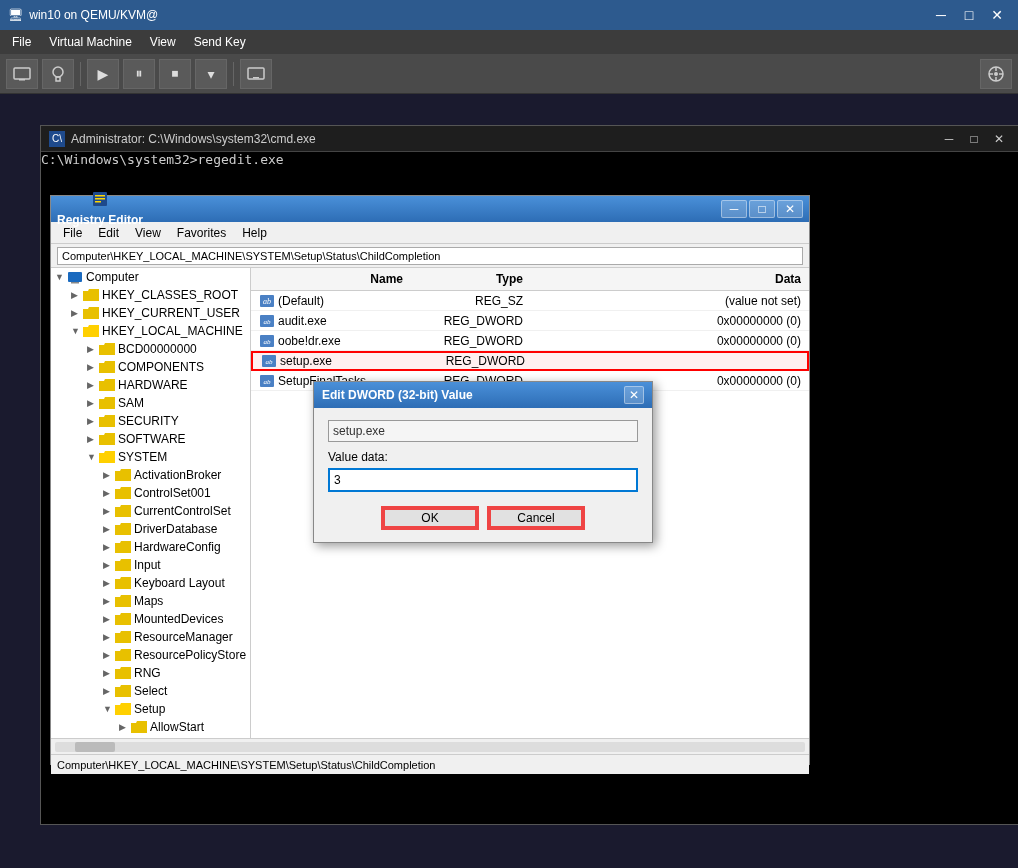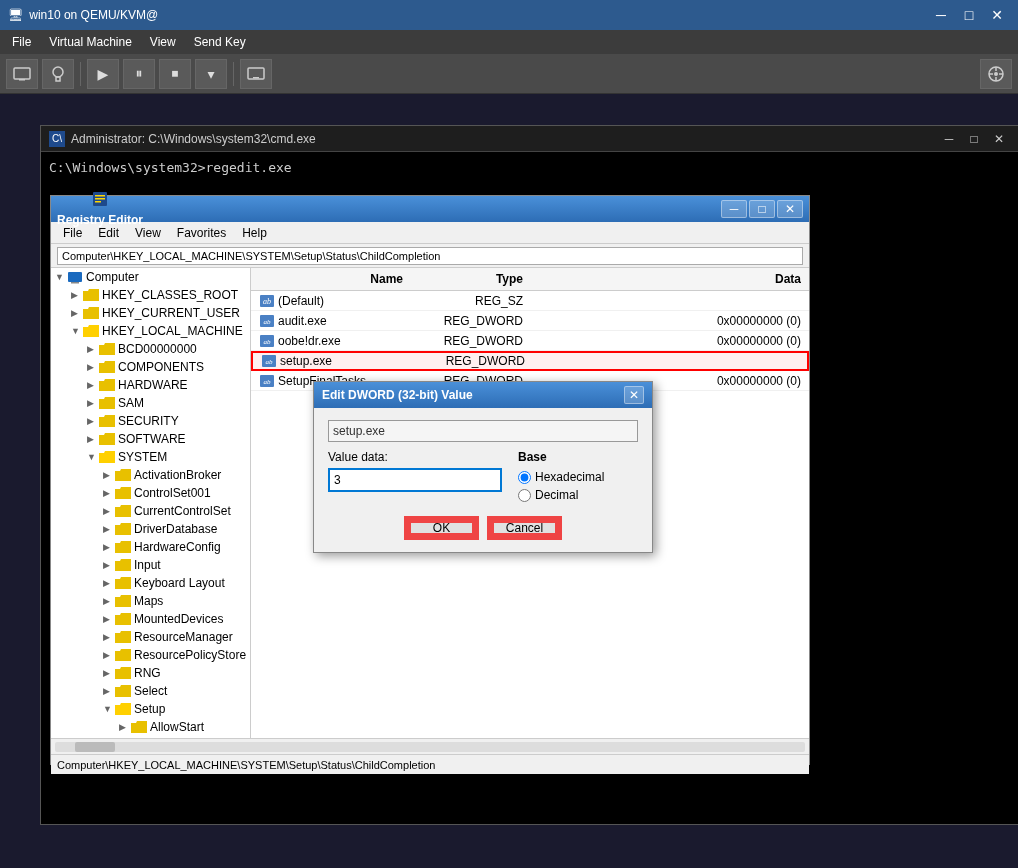--- a/index.html
+++ b/index.html
@@ -72,21 +72,21 @@
       display: flex;
       align-items: center;
       padding: 0 8px;
       justify-content: space-between;
       border-bottom: 1px solid #444;
     }
     .cmd-titlebar-left { display: flex; align-items: center; gap: 6px; color: #ccc; font-size: 12px; }
     .cmd-icon { width: 16px; height: 16px; background: #1e4a8c; display: inline-block; font-size: 10px; color: white; text-align: center; line-height: 16px; }
     .cmd-controls { display: flex; gap: 1px; }
     .cmd-btn { width: 24px; height: 20px; background: transparent; border: none; color: #ccc; cursor: pointer; font-size: 12px; display: flex; align-items: center; justify-content: center; }
-    .cmd-content { background: #000; color: #ccc; padding: 8px; font-family: 'Consolas', monospace; font-size: 13px; }
+    .cmd-content { background: #000; color: #ccc; font-family: 'Consolas', monospace; font-size: 13px; }
 
     
     .regedit-window {
       position: absolute;
       top: 195px;
       left: 50px;
       width: 760px;
       height: 570px;
       background: #f0f0f0;
       border: 1px solid #888;
@@ -247,21 +247,21 @@
       padding: 0 4px; font-size: 12px; font-family: 'Segoe UI', sans-serif;
       outline: none;
     }
     .base-label { font-size: 12px; margin-bottom: 6px; font-weight: 600; }
     .radio-group { display: flex; flex-direction: column; gap: 4px; }
     .radio-item { display: flex; align-items: center; gap: 4px; font-size: 12px; cursor: pointer; }
     .radio-item input[type=radio] { cursor: pointer; }
 
     .dialog-buttons { display: flex; justify-content: center; gap: 8px; margin-top: 14px; }
     .dialog-btn {
-      width: 75px; height: 24px; background: #e1e1e1; border: 7px solid #ef4444;
+      width: 98px; height: 24px; background: #e1e1e1; border: 4px solid #ef4444;
       font-size: 12px; cursor: pointer; display: flex; align-items: center; justify-content: center;
     }
     .dialog-btn.primary { background: #e1e1e1; }
 
     
     .regedit-tree::-webkit-scrollbar, .regedit-values::-webkit-scrollbar { width: 8px; height: 8px; }
     .regedit-tree::-webkit-scrollbar-track, .regedit-values::-webkit-scrollbar-track { background: #f0f0f0; }
     .regedit-tree::-webkit-scrollbar-thumb, .regedit-values::-webkit-scrollbar-thumb { background: #bbb; border-radius: 4px; }
 
     .regedit-hscroll {
@@ -608,20 +608,21 @@
 
       <div class="value-row">
         <div class="value-cell col-name" style="display:flex;align-items:center;gap:3px;">
           <svg width="16" height="14" viewBox="0 0 16 14">
             <rect x="1" y="1" width="14" height="12" rx="1" fill="#4a80c4"></rect>
             <text x="8" y="10" font-size="8" fill="white" text-anchor="middle" font-family="serif" font-style="italic">ab</text>
           </svg>
           <span>(Default)</span>
         </div>
         <div class="value-cell col-type">REG_SZ</div>
+        <div class="value-cell col-data">(value not set)</div>
       </div>
 
       <div class="value-row">
         <div class="value-cell col-name" style="display:flex;align-items:center;gap:3px;">
           <svg width="16" height="14" viewBox="0 0 16 14">
             <rect x="1" y="1" width="14" height="12" rx="1" fill="#4a80c4"></rect>
             <text x="8" y="10" font-size="7" fill="white" text-anchor="middle" font-family="serif" font-style="italic">ab</text>
           </svg>
           <span>audit.exe</span>
         </div>
@@ -682,33 +683,20 @@
       <button class="dialog-close">✕</button>
     </div>
     <div class="dialog-content">
       <input class="dialog-input-readonly" type="text" readonly="" value="setup.exe" style="">
 
       <div class="dialog-row">
         <div class="dialog-left">
           <div class="dialog-label">Value data:</div>
           <input class="value-data-box" type="text" value="3" style="">
         </div>
-        <div class="dialog-right">
-          <div class="base-label">Base</div>
-          <div class="radio-group">
-            <label class="radio-item">
-              <input type="radio" name="base" checked="" style="">
-              <span>Hexadecimal</span>
-            </label>
-            <label class="radio-item">
-              <input type="radio" name="base" style="">
-              <span>Decimal</span>
-            </label>
-          </div>
-        </div>
       </div>
 
       <div class="dialog-buttons">
         <button class="dialog-btn primary">OK</button>
         <button class="dialog-btn">Cancel</button>
       </div>
     </div>
   </div>
 
 </div>

